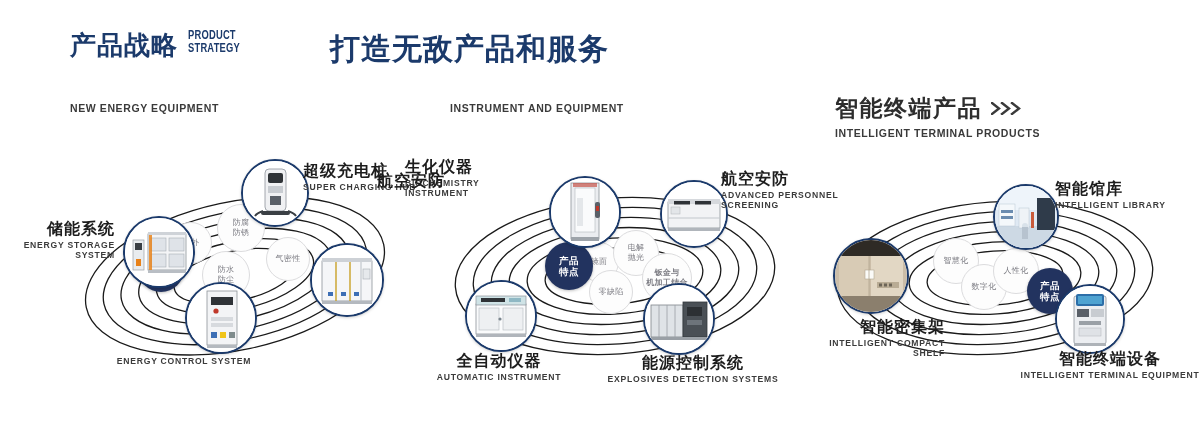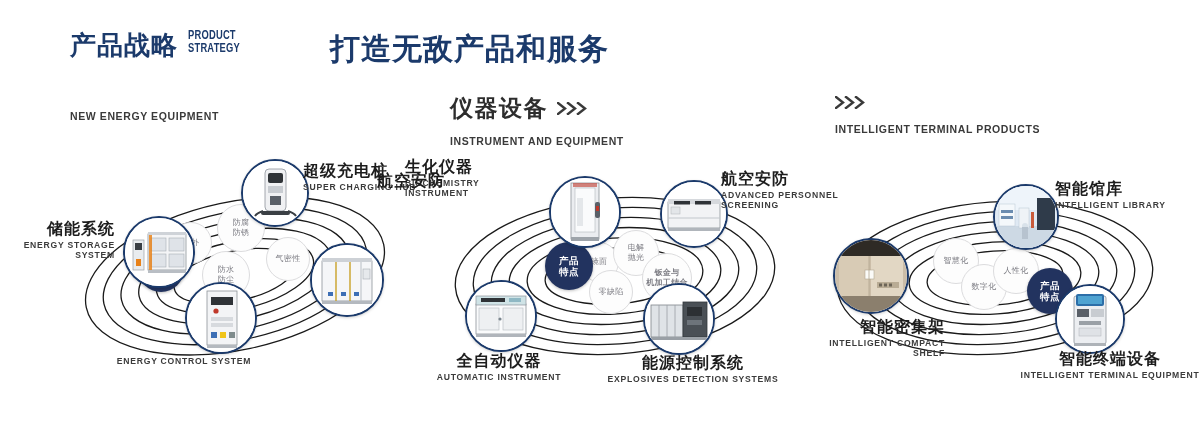--- a/index.html
+++ b/index.html
@@ -76,21 +76,21 @@
     color: #2d2d2d;
     letter-spacing: 1.5px;
     line-height: 1.1;
   }
   .sec-title .chev {
     display: inline-flex;
     align-items: center;
     color: #3a3a3a;
   }
   .sec-title .en {
-    margin-top: 14px;
+    margin-top: 6px;
     font-size: 10.5px;
     font-weight: 700;
     letter-spacing: 0.6px;
     color: #3a3a3a;
   }
 
   
   .cluster { position: absolute; }
   .cluster svg.rings {
     position: absolute;
@@ -176,35 +176,26 @@
     <div class="hdr-en">PRODUCT
 STRATEGY</div>
   </div>
   <div class="hdr-slogan">打造无敌产品和服务</div>
 
   <div class="sec-title" style="left:70px; top:96px;">
     <div class="en">NEW ENERGY EQUIPMENT</div>
   </div>
 
   <div class="sec-title" style="left:450px; top:96px;">
-    <div class="row">
-      <span class="cn">仪器设备</span>
-      <span class="chev">
-        <svg width="32" height="13" viewBox="0 0 32 13">
-          <path d="M1 1 L8 6.5 L1 12" fill="none" stroke="#3a3a3a" stroke-width="2.4" stroke-linecap="square"></path>
-          <path d="M11 1 L18 6.5 L11 12" fill="none" stroke="#3a3a3a" stroke-width="2.4" stroke-linecap="square"></path>
-          <path d="M21 1 L28 6.5 L21 12" fill="none" stroke="#3a3a3a" stroke-width="2.4" stroke-linecap="square"></path>
-        </svg>
-      </span>
-    </div>
     <div class="en">INSTRUMENT AND EQUIPMENT</div>
   </div>
 
   <div class="sec-title" style="left:835px; top:96px;">
     <div class="row">
+      <span class="cn">智能终端产品</span>
       <span class="chev">
         <svg width="32" height="13" viewBox="0 0 32 13">
           <path d="M1 1 L8 6.5 L1 12" fill="none" stroke="#3a3a3a" stroke-width="2.4" stroke-linecap="square"></path>
           <path d="M11 1 L18 6.5 L11 12" fill="none" stroke="#3a3a3a" stroke-width="2.4" stroke-linecap="square"></path>
           <path d="M21 1 L28 6.5 L21 12" fill="none" stroke="#3a3a3a" stroke-width="2.4" stroke-linecap="square"></path>
         </svg>
       </span>
     </div>
     <div class="en">INTELLIGENT TERMINAL PRODUCTS</div>
   </div>

